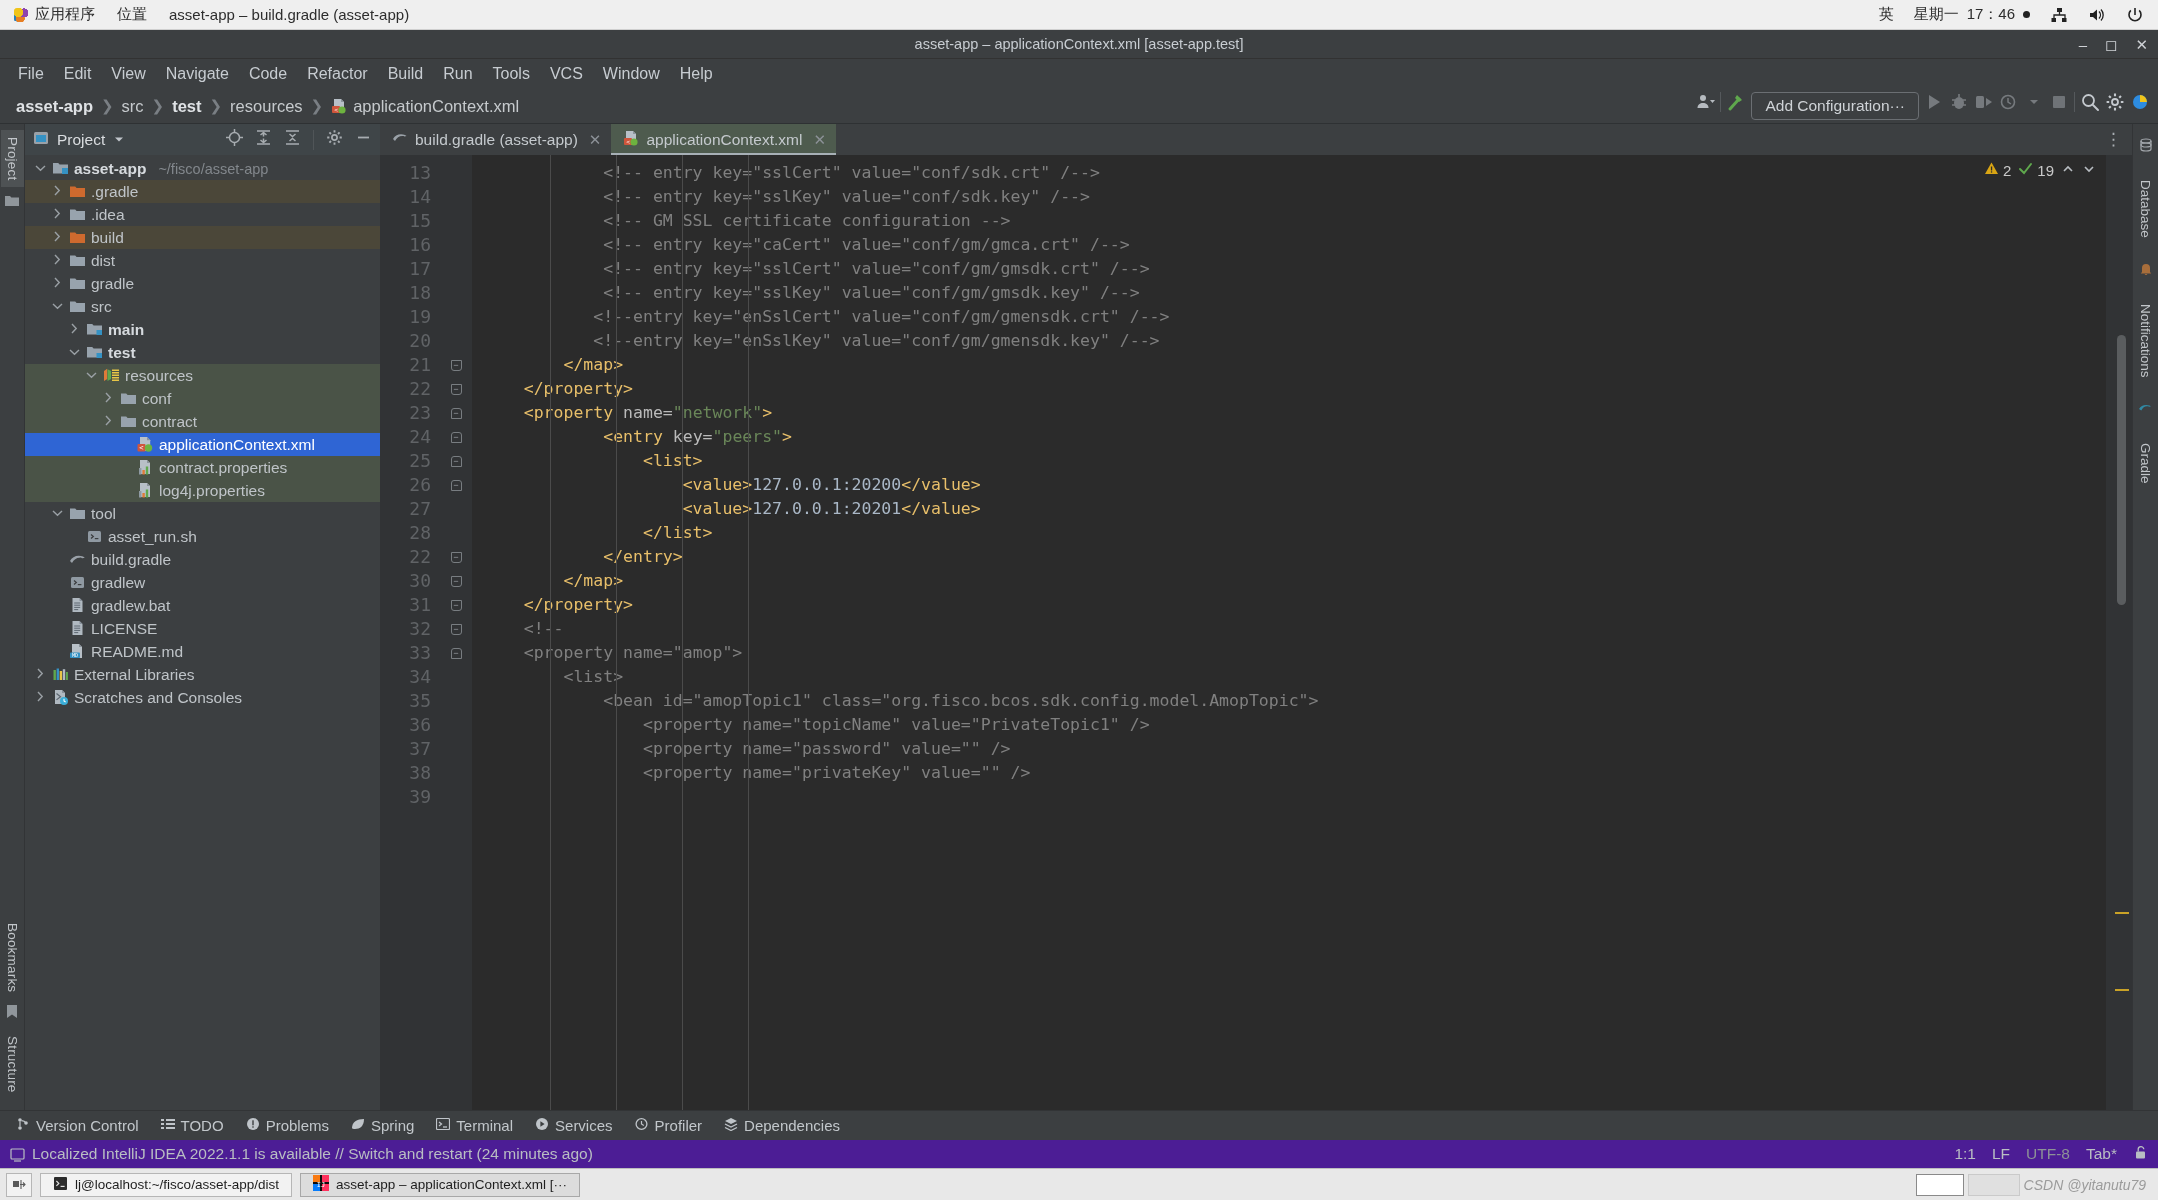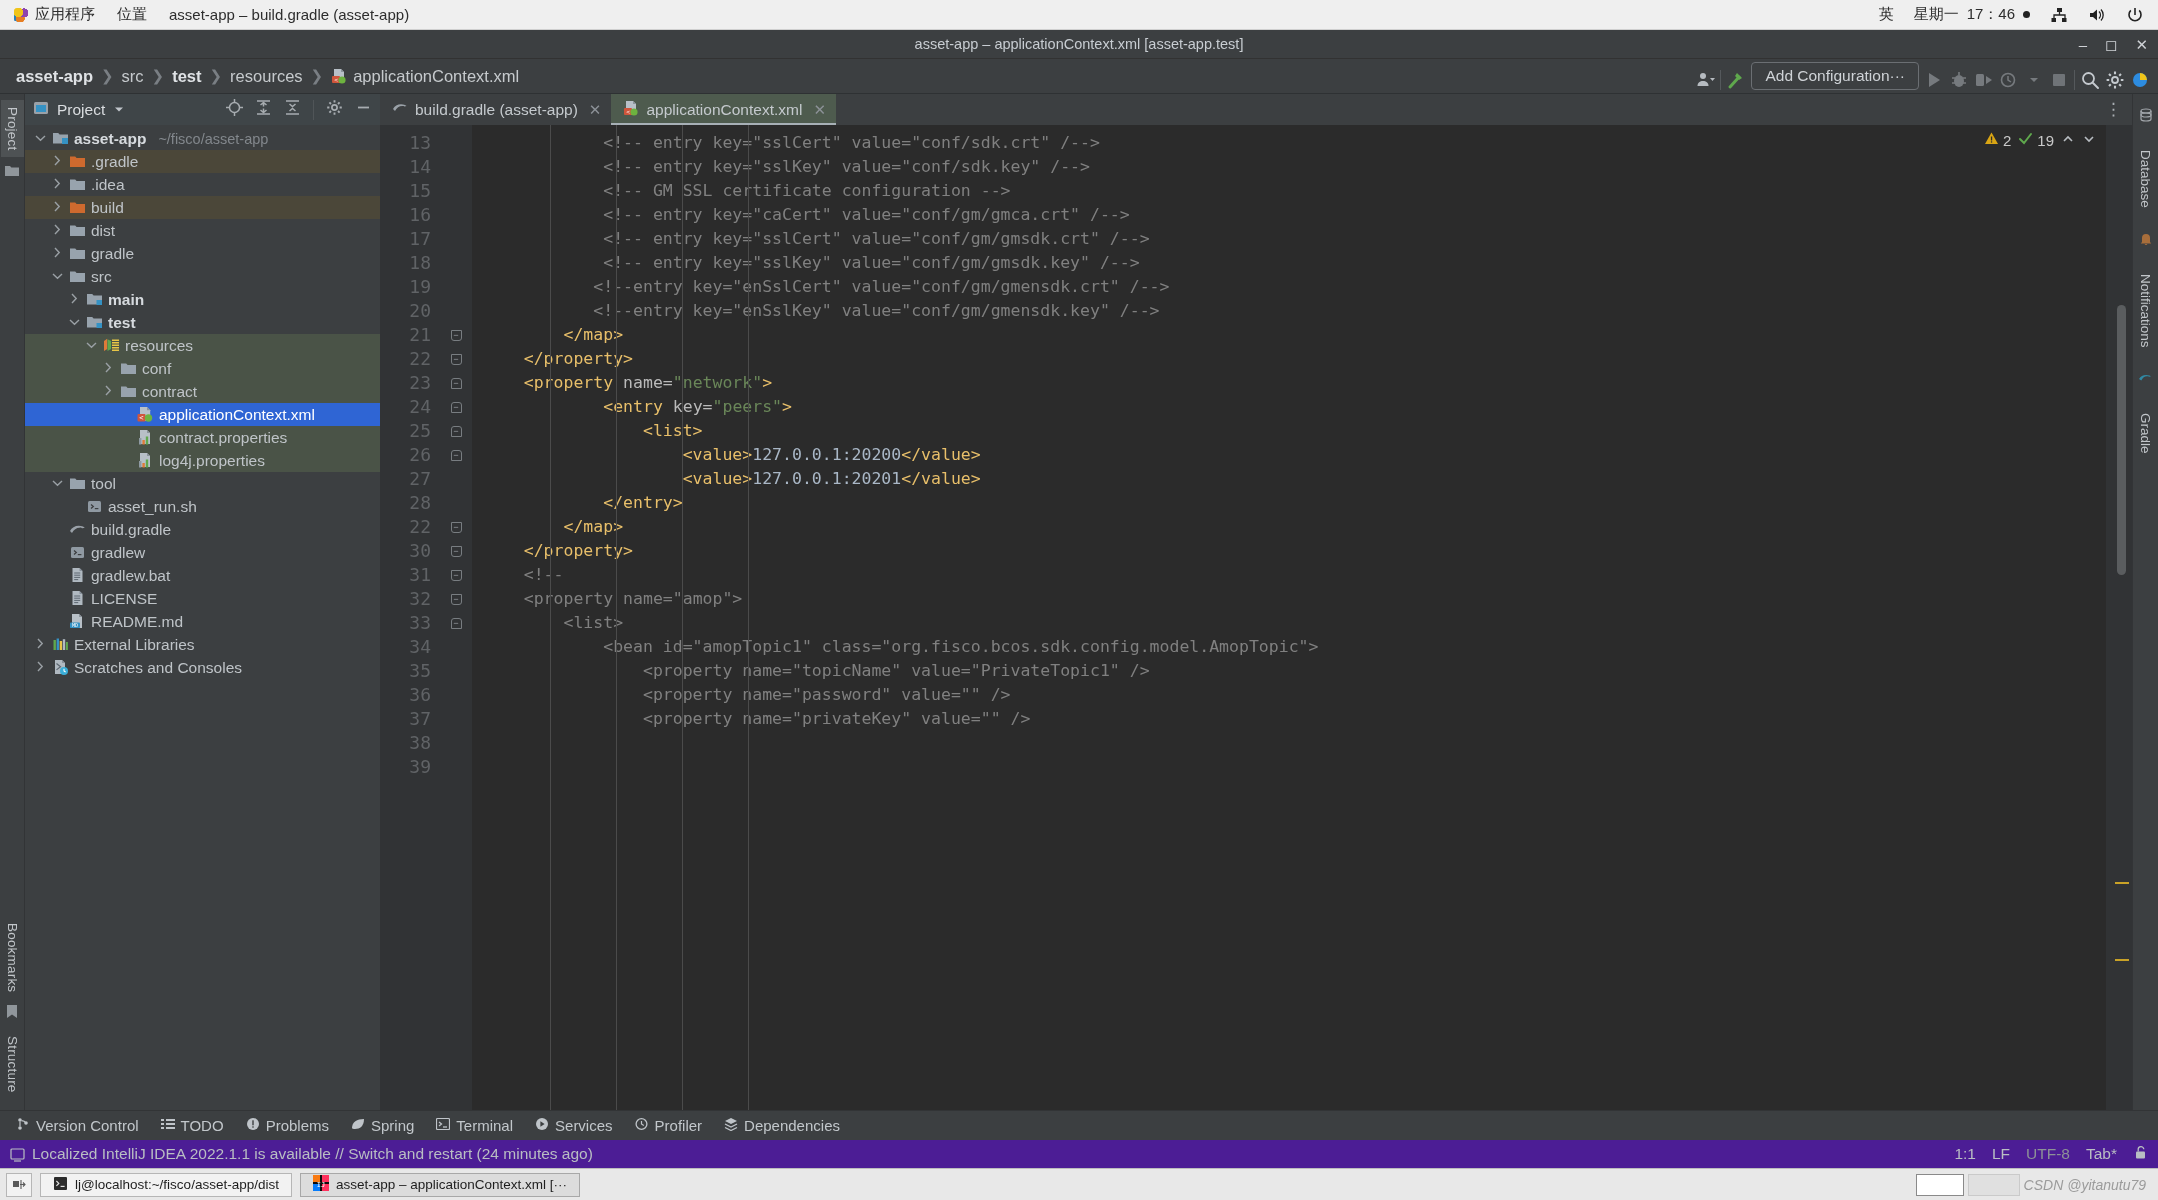--- a/index.html
+++ b/index.html
@@ -52,21 +52,21 @@
 
   
   .navbar {
     height:35px; background:#3c3f41; display:flex; align-items:center;
     padding:0 8px 0 10px; gap:0px; font-size:16.5px; color:#bcc0c4; flex:0 0 35px;
     border-bottom:1px solid #2e3133;
   }
   .crumb { display:flex; align-items:center; gap:6px; padding:2px 6px; color:#c6cacd;}
   .crumb.bold { font-weight:bold; color:#dfe2e5;}
   .crumb-sep { color:#7a7f84; font-size:15px; padding:0 2px;}
-  .navbar-right { margin-left:auto; display:flex; align-items:flex-end; gap:5px;}
+  .navbar-right { margin-left:auto; display:flex; align-items:flex-start; gap:5px;}
   .addconf {
     border:1px solid #6b6f73; border-radius:4px; padding:4px 13px; color:#cfd3d7;
     font-size:15.5px; background:#3c3f41;
   }
   .navbtn { width:20px;height:20px; display:inline-flex; align-items:center; justify-content:center; opacity:.55;}
   .navbtn.on { opacity:1;}
   .vsep { width:1px; height:20px; background:#55595c; }
 
   
   .body { flex:1; display:flex; min-height:0; }
@@ -234,20 +234,34 @@
 
     <div class="titlebar">
       <span>asset-app – applicationContext.xml [asset-app.test]</span>
       <div class="win-controls">
         <span>–</span>
         <span>◻</span>
         <span>✕</span>
       </div>
     </div>
 
+    <div class="menubar">
+      <div>File</div>
+      <div>Edit</div>
+      <div>View</div>
+      <div>Navigate</div>
+      <div>Code</div>
+      <div>Refactor</div>
+      <div>Build</div>
+      <div>Run</div>
+      <div>Tools</div>
+      <div>VCS</div>
+      <div>Window</div>
+      <div>Help</div>
+    </div>
 
     <div class="navbar">
       <div class="crumb bold">
         <span>asset-app</span>
       </div>
       <span class="crumb-sep">❯</span>
       <div class="crumb">
         <span>src</span>
       </div>
       <span class="crumb-sep">❯</span>
@@ -843,20 +857,21 @@
               <div class="line"><span class="txt">            </span><span class="cm">&lt;!-- entry key="sslKey" value="conf/gm/gmsdk.key" /--&gt;</span></div>
               <div class="line"><span class="txt">           </span><span class="cm">&lt;!--entry key="enSslCert" value="conf/gm/gmensdk.crt" /--&gt;</span></div>
               <div class="line"><span class="txt">           </span><span class="cm">&lt;!--entry key="enSslKey" value="conf/gm/gmensdk.key" /--&gt;</span></div>
               <div class="line"><span class="txt">        </span><span class="tag">&lt;/map&gt;</span></div>
               <div class="line"><span class="txt">    </span><span class="tag">&lt;/property&gt;</span></div>
               <div class="line"><span class="txt">    </span><span class="tag">&lt;property </span><span class="attr">name=</span><span class="val">"network"</span><span class="tag">&gt;</span></div>
               <div class="line"><span class="txt">            </span><span class="tag">&lt;entry </span><span class="attr">key=</span><span class="val">"peers"</span><span class="tag">&gt;</span></div>
               <div class="line"><span class="txt">                </span><span class="tag">&lt;list&gt;</span></div>
               <div class="line"><span class="txt">                    </span><span class="tag">&lt;value&gt;</span><span class="txt">127.0.0.1:20200</span><span class="tag">&lt;/value&gt;</span></div>
               <div class="line"><span class="txt">                    </span><span class="tag">&lt;value&gt;</span><span class="txt">127.0.0.1:20201</span><span class="tag">&lt;/value&gt;</span></div>
+              <div class="line"><span class="txt">                </span><span class="tag">&lt;/list&gt;</span></div>
               <div class="line"><span class="txt">            </span><span class="tag">&lt;/entry&gt;</span></div>
               <div class="line"><span class="txt">        </span><span class="tag">&lt;/map&gt;</span></div>
               <div class="line"><span class="txt">    </span><span class="tag">&lt;/property&gt;</span></div>
               <div class="line"><span class="txt">    </span><span class="cm">&lt;!--</span></div>
               <div class="line"><span class="txt">    </span><span class="cm">&lt;property name="amop"&gt;</span></div>
               <div class="line"><span class="txt">        </span><span class="cm">&lt;list&gt;</span></div>
               <div class="line"><span class="txt">            </span><span class="cm">&lt;bean id="amopTopic1" class="org.fisco.bcos.sdk.config.model.AmopTopic"&gt;</span></div>
               <div class="line"><span class="txt">                </span><span class="cm">&lt;property name="topicName" value="PrivateTopic1" /&gt;</span></div>
               <div class="line"><span class="txt">                </span><span class="cm">&lt;property name="password" value="" /&gt;</span></div>
               <div class="line"><span class="txt">                </span><span class="cm">&lt;property name="privateKey" value="" /&gt;</span></div>

